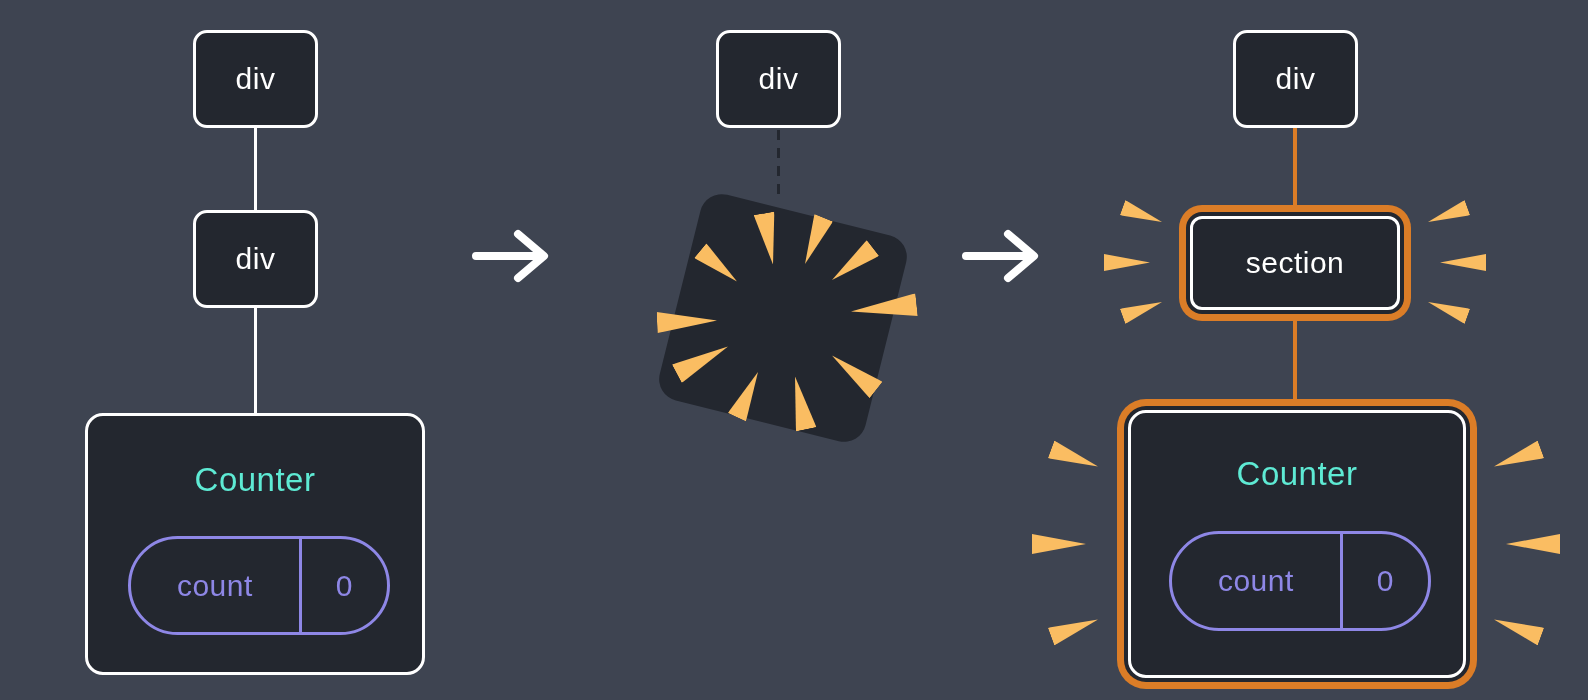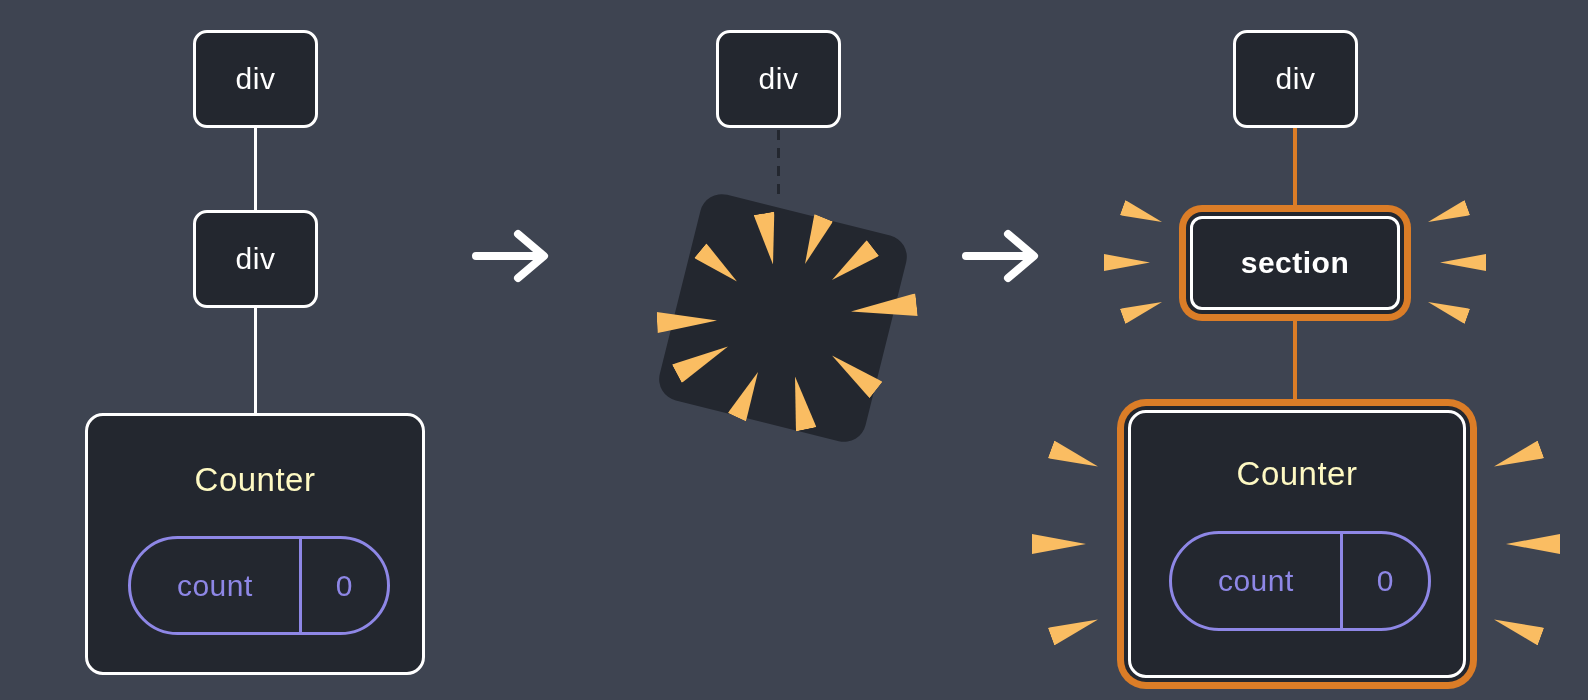--- a/index.html
+++ b/index.html
@@ -12,21 +12,21 @@
     position:absolute;box-sizing:border-box;background:#23272F;
     border:3px solid #FFFFFF;border-radius:14px;
     display:flex;align-items:center;justify-content:center;
     color:#FFFFFF;font-size:30px;font-weight:500;letter-spacing:.5px;
   }
   .node.small{width:125px;height:98px;text-align:center;}
   .node.component{border-radius:18px;display:block;}
   .hl{box-shadow:0 0 0 4px #23272F, 0 0 0 11px #DB7D27;}
   .component-title{
     position:absolute;left:0;top:45px;width:100%;text-align:center;
-    color:#fef9c3;font-size:33px;font-weight:500;
+    color:#5eead4;font-size:33px;font-weight:500;
   }
   
   .vline{position:absolute;background:#FFFFFF;width:3px;}
   .vline.orange{background:#DB7D27;width:4px;}
   .vline.dashed{
     background:repeating-linear-gradient(to bottom,#23272F 0 10px,transparent 10px 18px);
     width:3px;
   }
   
   .pill{
@@ -98,21 +98,21 @@
     <path d="M6 30 H72 M48 8 L74 30 L48 52" stroke="#FFFFFF" stroke-width="8" fill="none" stroke-linecap="round" stroke-linejoin="round"></path>
   </svg>
 
   <div class="vline orange" style="left:1293px;top:126px;height:82px;"></div>
   <div class="vline orange" style="left:1293px;top:316px;height:86px;"></div>
 
   <div class="node small" style="left:1233px;top:30px;">
     <span>div</span>
   </div>
 
-  <div class="node hl" style="left:1190px;top:216px;width:210px;height:94px;border-radius:12px;font-weight:bold;">
+  <div class="node hl" style="left:1190px;top:216px;width:210px;height:94px;border-radius:12px;">
     <span>section</span>
   </div>
 
   <div class="spark" style="left:1162px;top:214px;width:42px;height:16px;transform:rotate(-160deg);"></div>
   <div class="spark" style="left:1150px;top:254px;width:46px;height:17px;transform:rotate(180deg);"></div>
   <div class="spark" style="left:1162px;top:294px;width:42px;height:16px;transform:rotate(160deg);"></div>
   <div class="spark" style="left:1428px;top:214px;width:42px;height:16px;transform:rotate(-20deg);"></div>
   <div class="spark" style="left:1440px;top:254px;width:46px;height:17px;transform:rotate(0deg);"></div>
   <div class="spark" style="left:1428px;top:294px;width:42px;height:16px;transform:rotate(20deg);"></div>
 

